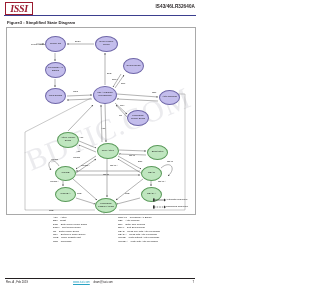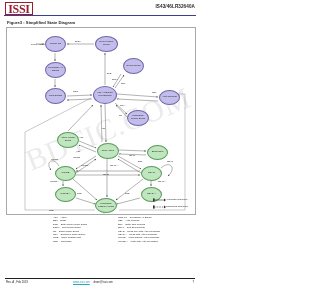--- a/index.html
+++ b/index.html
@@ -18,22 +18,22 @@
   }
   .logo{
     position:absolute;left:5px;top:2px;
     width:26px;height:11px;
     border:1px solid #9b1b30;
     background:#ffffff;
     display:flex;align-items:center;justify-content:center;
   }
   .logo-text{
     font-family:"Liberation Serif", serif;
-    font-weight:bold;
-    font-size:12px;line-height:8px;color:#9b1b30;
+    font-weight:bold;font-style:italic;
+    font-size:10px;line-height:8px;color:#9b1b30;
     letter-spacing:-0.3px;
   }
   .part-number{
     position:absolute;right:5px;top:4px;
     font-size:4.6px;line-height:6px;color:#231f20;
     font-weight:bold;letter-spacing:.1px;
     white-space:nowrap;
   }
   .header-rule{
     position:absolute;left:4px;top:14.5px;width:192px;height:1.2px;

